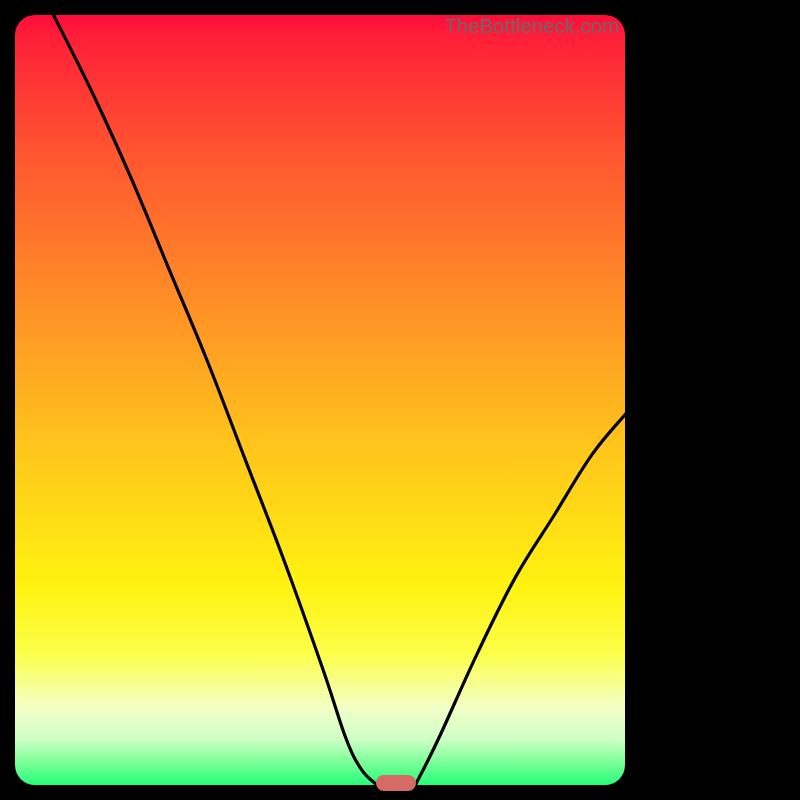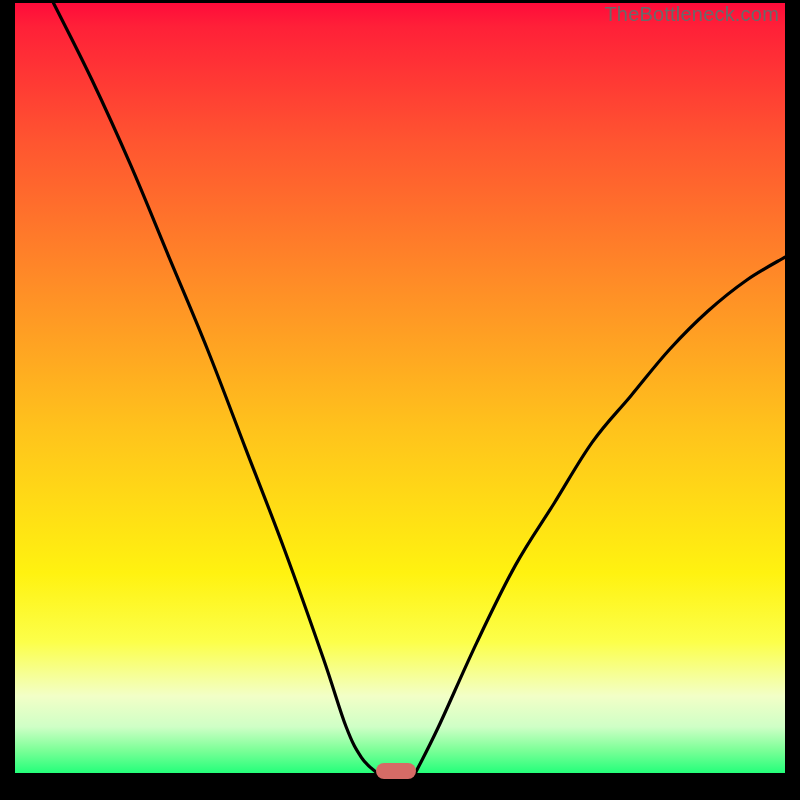--- a/index.html
+++ b/index.html
@@ -13,37 +13,38 @@
   }
   .frame {
     position: relative;
     width: 800px;
     height: 800px;
     background: #000;
   }
   .plot {
     position: absolute;
     left: 15px;
-    top: 3px;
-    width: 770px;
+    top: 15px;
+    width: 610px;
     height: 770px;
     background: linear-gradient(
       to bottom,
       #ff0b3a 0%,
       #ff2038 3%,
       #ff5530 18%,
       #ff8b27 36%,
       #ffc21c 55%,
       #fff210 74%,
       #fcff4a 83%,
       #f2ffc7 90%,
       #cfffc6 94%,
       #7dff98 97%,
       #24ff7a 100%
     );
+    border-radius: 20px;
   }
   .watermark {
     position: absolute;
     top: 0px;
     right: 6px;
     color: #6a6a6a;
     font-size: 20px;
     font-weight: 500;
     letter-spacing: 0.2px;
     user-select: none;

